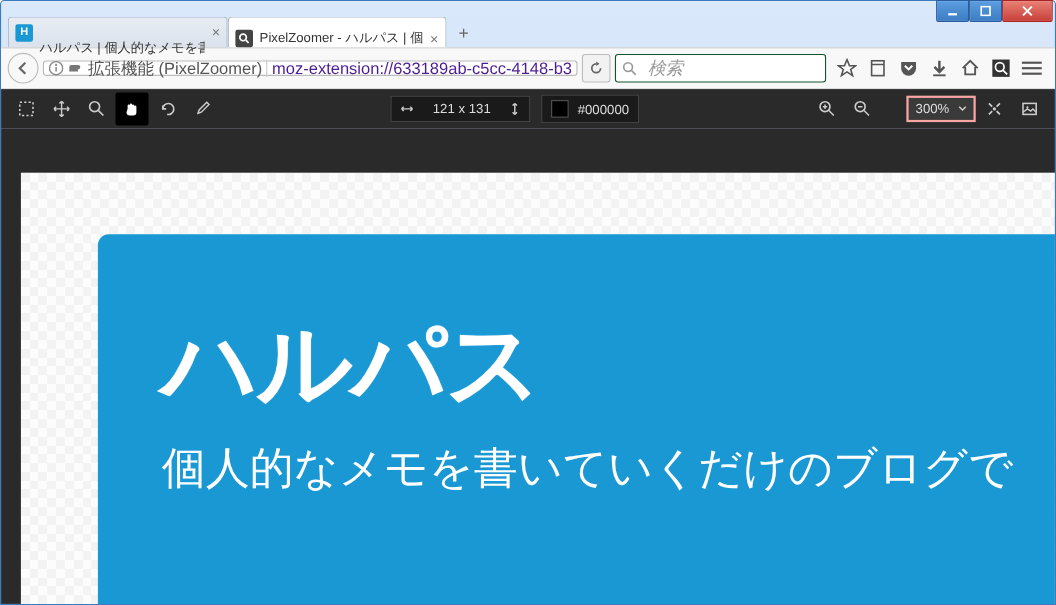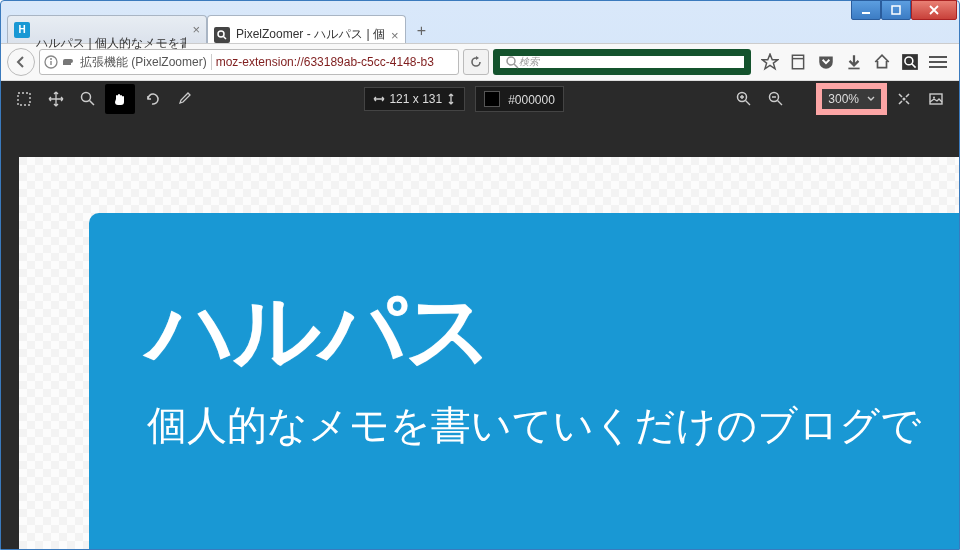--- a/index.html
+++ b/index.html
@@ -20,39 +20,39 @@
 .tab.active { background: #fff; z-index: 2; align-items: flex-end; }
 .tab-favicon { width: 16px; height: 16px; display: flex; align-items: center; justify-content: center; font-size: 10px; font-weight: bold; color: #fff; background: #1998d4; border-radius: 2px; }
 .tab-favicon.mag { background: #444; }
 .tab-title { flex: 1; white-space: nowrap; overflow: hidden; text-overflow: clip; margin-top: 28px; }
 .tab-close { color: #777; font-size: 13px; cursor: pointer; }
 .newtab { width: 24px; height: 24px; display: flex; align-items: center; justify-content: center; color: #666; font-size: 16px; margin-left: 4px; }
 
 
 .navbar { height: 38px; background: #f8f8f8; border-top: 1px solid #ccc; border-bottom: 1px solid #ddd; display: flex; align-items: center; padding: 0 6px; gap: 4px; }
 .nav-back { width: 28px; height: 28px; border: 1px solid #bbb; border-radius: 50%; display: flex; align-items: center; justify-content: center; color: #666; }
-.urlbox { flex: 0 0 420px; height: 26px; border: 1px solid #bbb; border-radius: 3px; background: #fff; display: flex; align-items: center; padding: 0 4px; gap: 4px; font-size: 12px; color: #555; }
+.urlbox { flex: 0 0 420px; height: 14px; border: 1px solid #bbb; border-radius: 3px; background: #fff; display: flex; align-items: center; padding: 0 4px; gap: 4px; font-size: 15px; color: #555; }
 .url-prefix { color: #555; white-space: nowrap; display:flex; align-items:center; gap:3px; }
-.url-text { color: #7f1d1d; white-space: nowrap; overflow: hidden; }
+.url-text { color: #4c1d95; white-space: nowrap; overflow: hidden; }
 .reload { width: 26px; height: 26px; border: 1px solid #bbb; border-radius: 3px; background: #f2f2f2; display: flex; align-items: center; justify-content: center; color: #555; }
-.searchbox { flex: 1; height: 26px; border: 7px solid #14532d; border-radius: 3px; background: #fff; display: flex; align-items: center; padding: 0 6px; gap: 0; color: #888; font-size: 10px; }
+.searchbox { flex: 1; height: 26px; border: 1px solid #14532d; border-radius: 3px; background: #fff; display: flex; align-items: center; padding: 0 6px; gap: 10px; color: #888; font-size: 16px; }
 .nav-icons { display: flex; gap: 10px; align-items: center; color: #555; padding: 0 6px; }
 .nav-icons span, .nav-icons svg { width: 18px; height: 18px; display: flex; align-items: center; justify-content: center; }
 .hamburger { width:18px; display:flex; flex-direction:column; gap:3px; }
 .hamburger div { height:2px; background:#555; }
 
 
 .appbar { height: 36px; background: #2a2a2a; display: flex; align-items: center; padding: 0 8px; gap: 2px; color: #ddd; font-size: 12px; }
 .appbar .tool { width: 30px; height: 30px; display: flex; align-items: center; justify-content: center; border-radius: 2px; }
 .appbar .tool.active { background: #000; }
 .appbar .spacer { flex: 1; }
-.appbar .sizebox { display: flex; align-items: center; gap: 4px; background: #1a1a1a; padding: 4px 8px; border:1px solid #444; }
+.appbar .sizebox { display: flex; align-items: center; gap: 17px; background: #1a1a1a; padding: 4px 8px; border:1px solid #444; }
 .appbar .colorbox { display: flex; align-items: flex-end; gap: 8px; background: #1a1a1a; padding: 4px 8px; border:1px solid #444; margin-left:8px; }
 .swatch { width: 16px; height: 16px; background: #000; border: 1px solid #555; }
-.zoomsel { background: #3a3a3a; border: 6px solid #fca5a5; padding: 3px 6px; display: flex; align-items: center; gap: 8px; margin-left: 23px; }
+.zoomsel { background: #3a3a3a; border: 2px solid #fca5a5; padding: 3px 6px; display: flex; align-items: center; gap: 8px; margin-left: 23px; }
 
 
 .canvas-frame { flex: 1; background: #2a2a2a; padding: 40px 0 0 18px; overflow: hidden; }
 .page { width: 1100px; height: 500px; background: repeating-conic-gradient(#fcfcfc 0 25%, #f3f3f3 0 50%) 0 0/16px 16px; padding: 56px 0 0 70px; image-rendering: pixelated; }
 .banner { background: #1998d4; height: 400px; border-radius: 10px 0 0 0; padding: 60px 0 0 58px; color: #fff; white-space: nowrap; }
 .banner h1 { font-size: 86px; font-weight: 600; letter-spacing: -2px; text-shadow: 0 0 1px rgba(255,255,255,0.5); }
 .banner p { font-size: 40px; margin-top: 8px; font-weight: 400; }
 
 svg { display:block; }
 </style>

